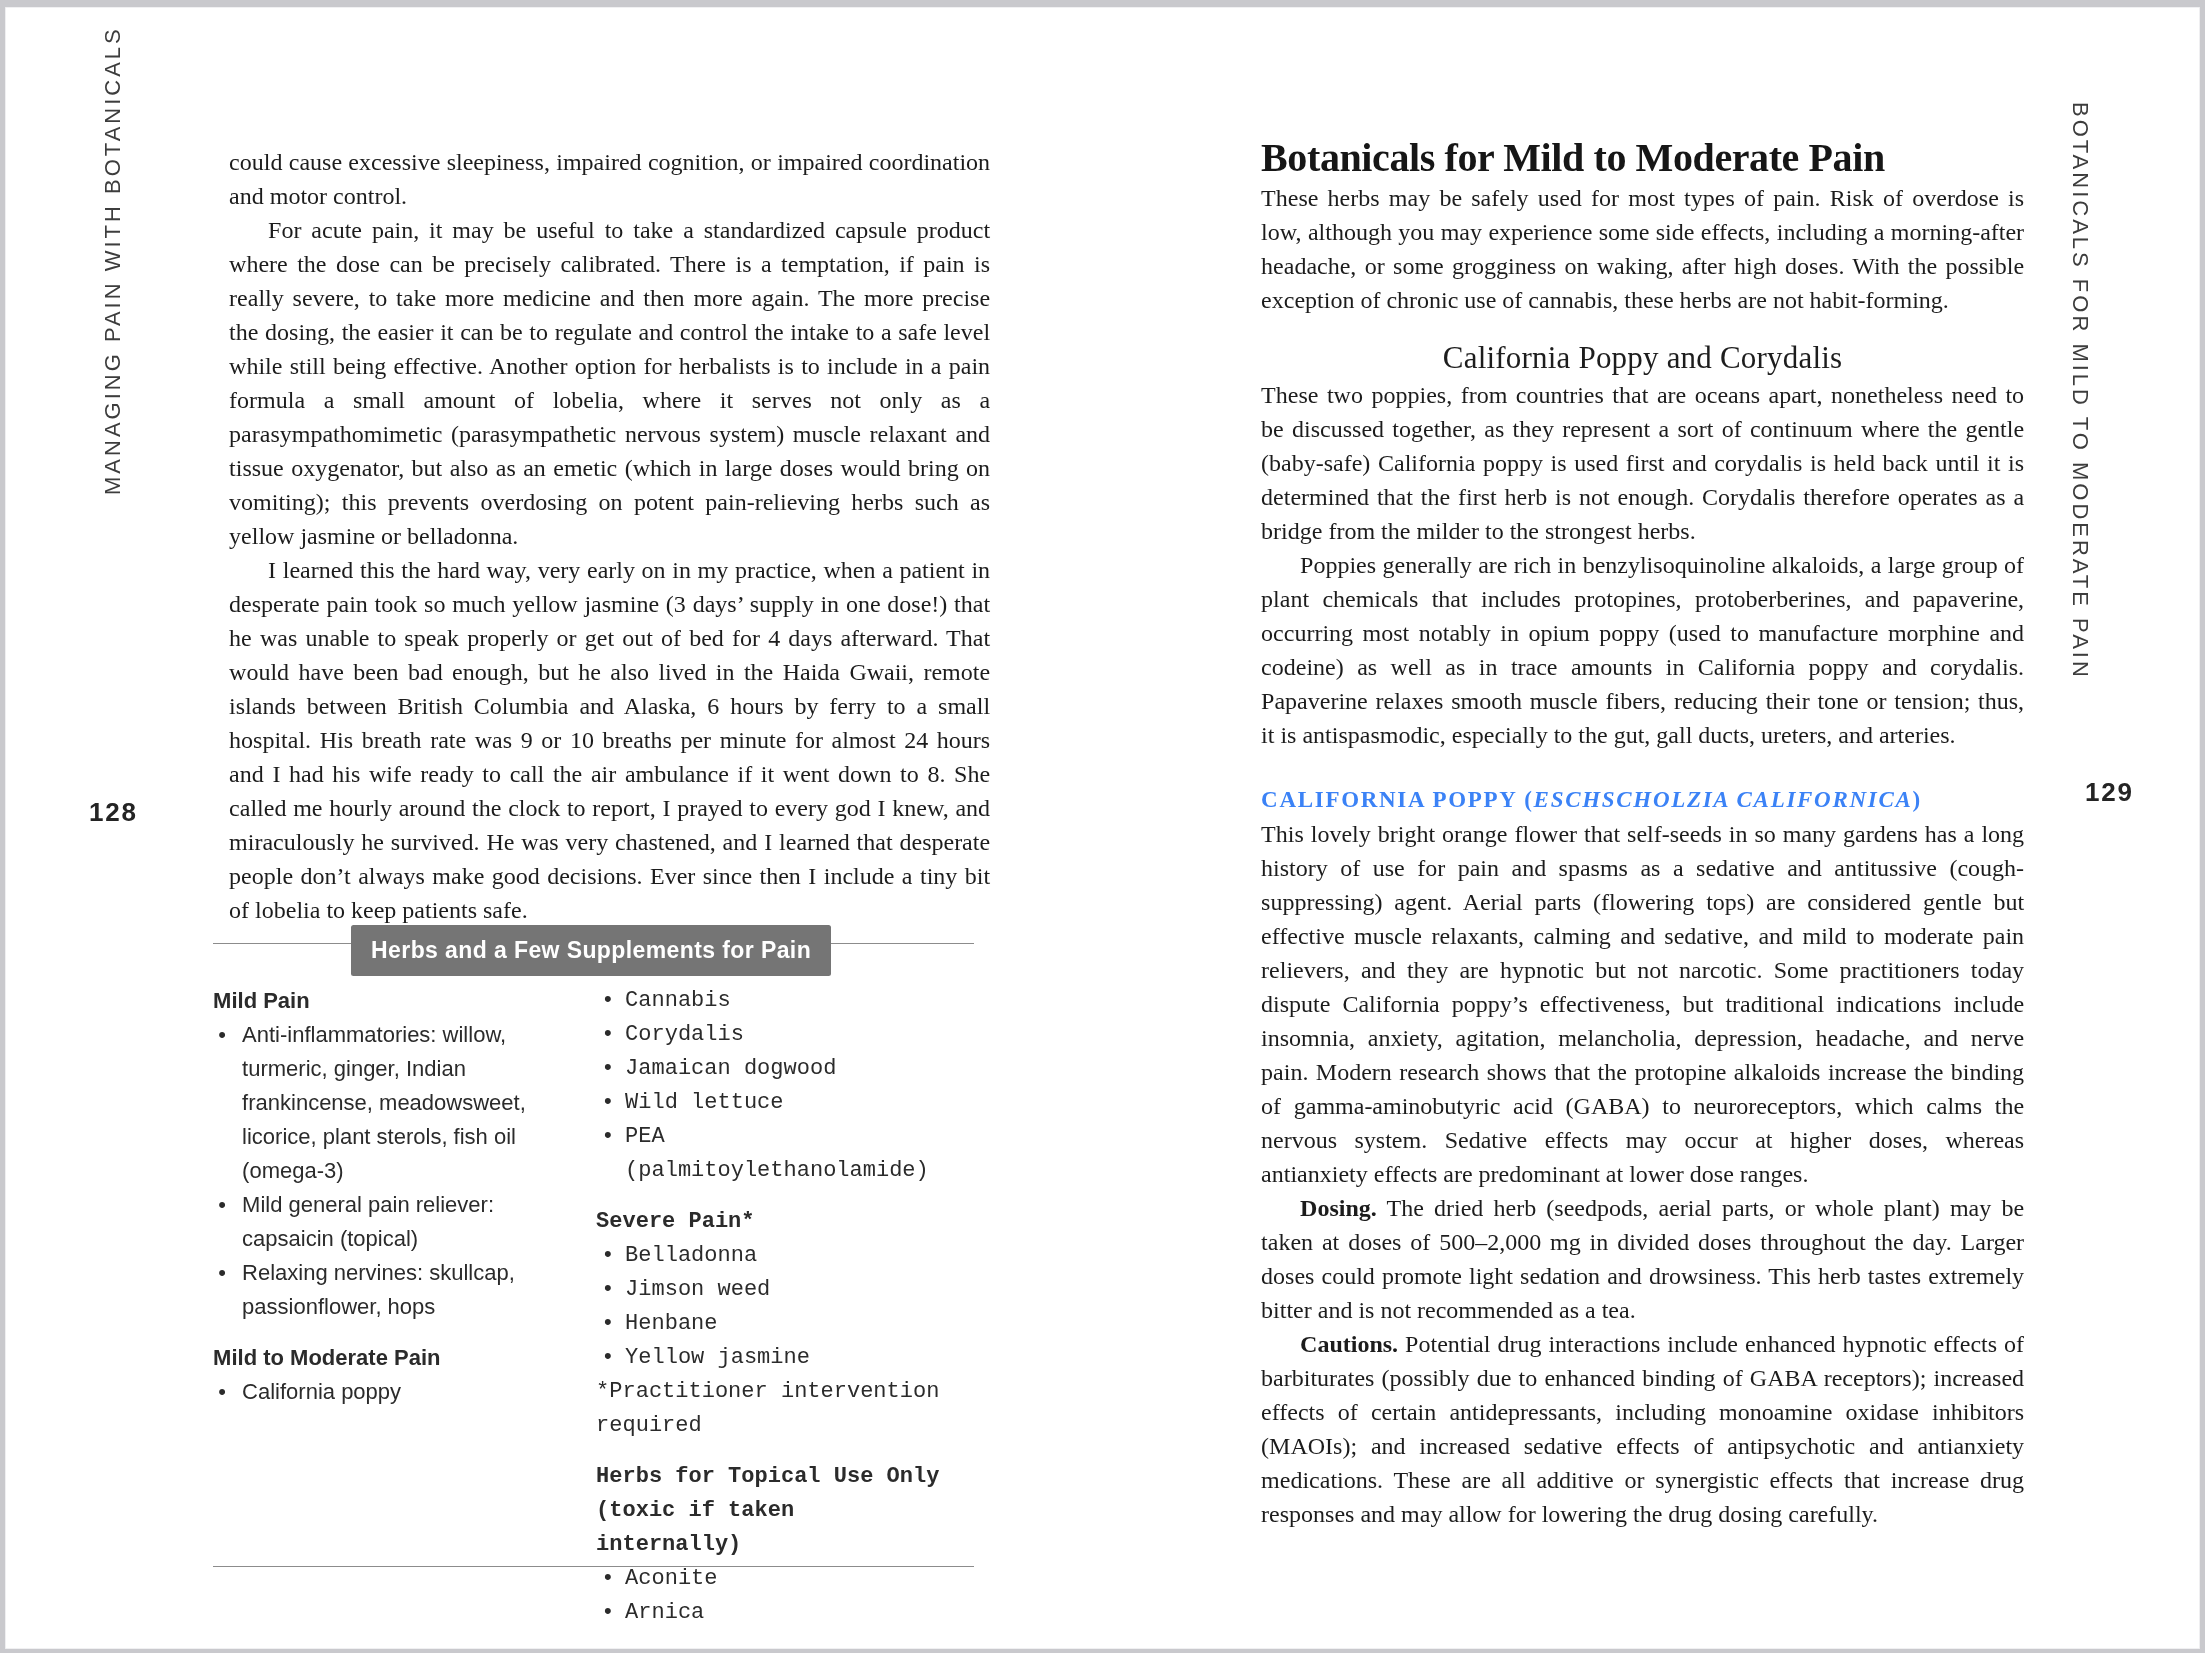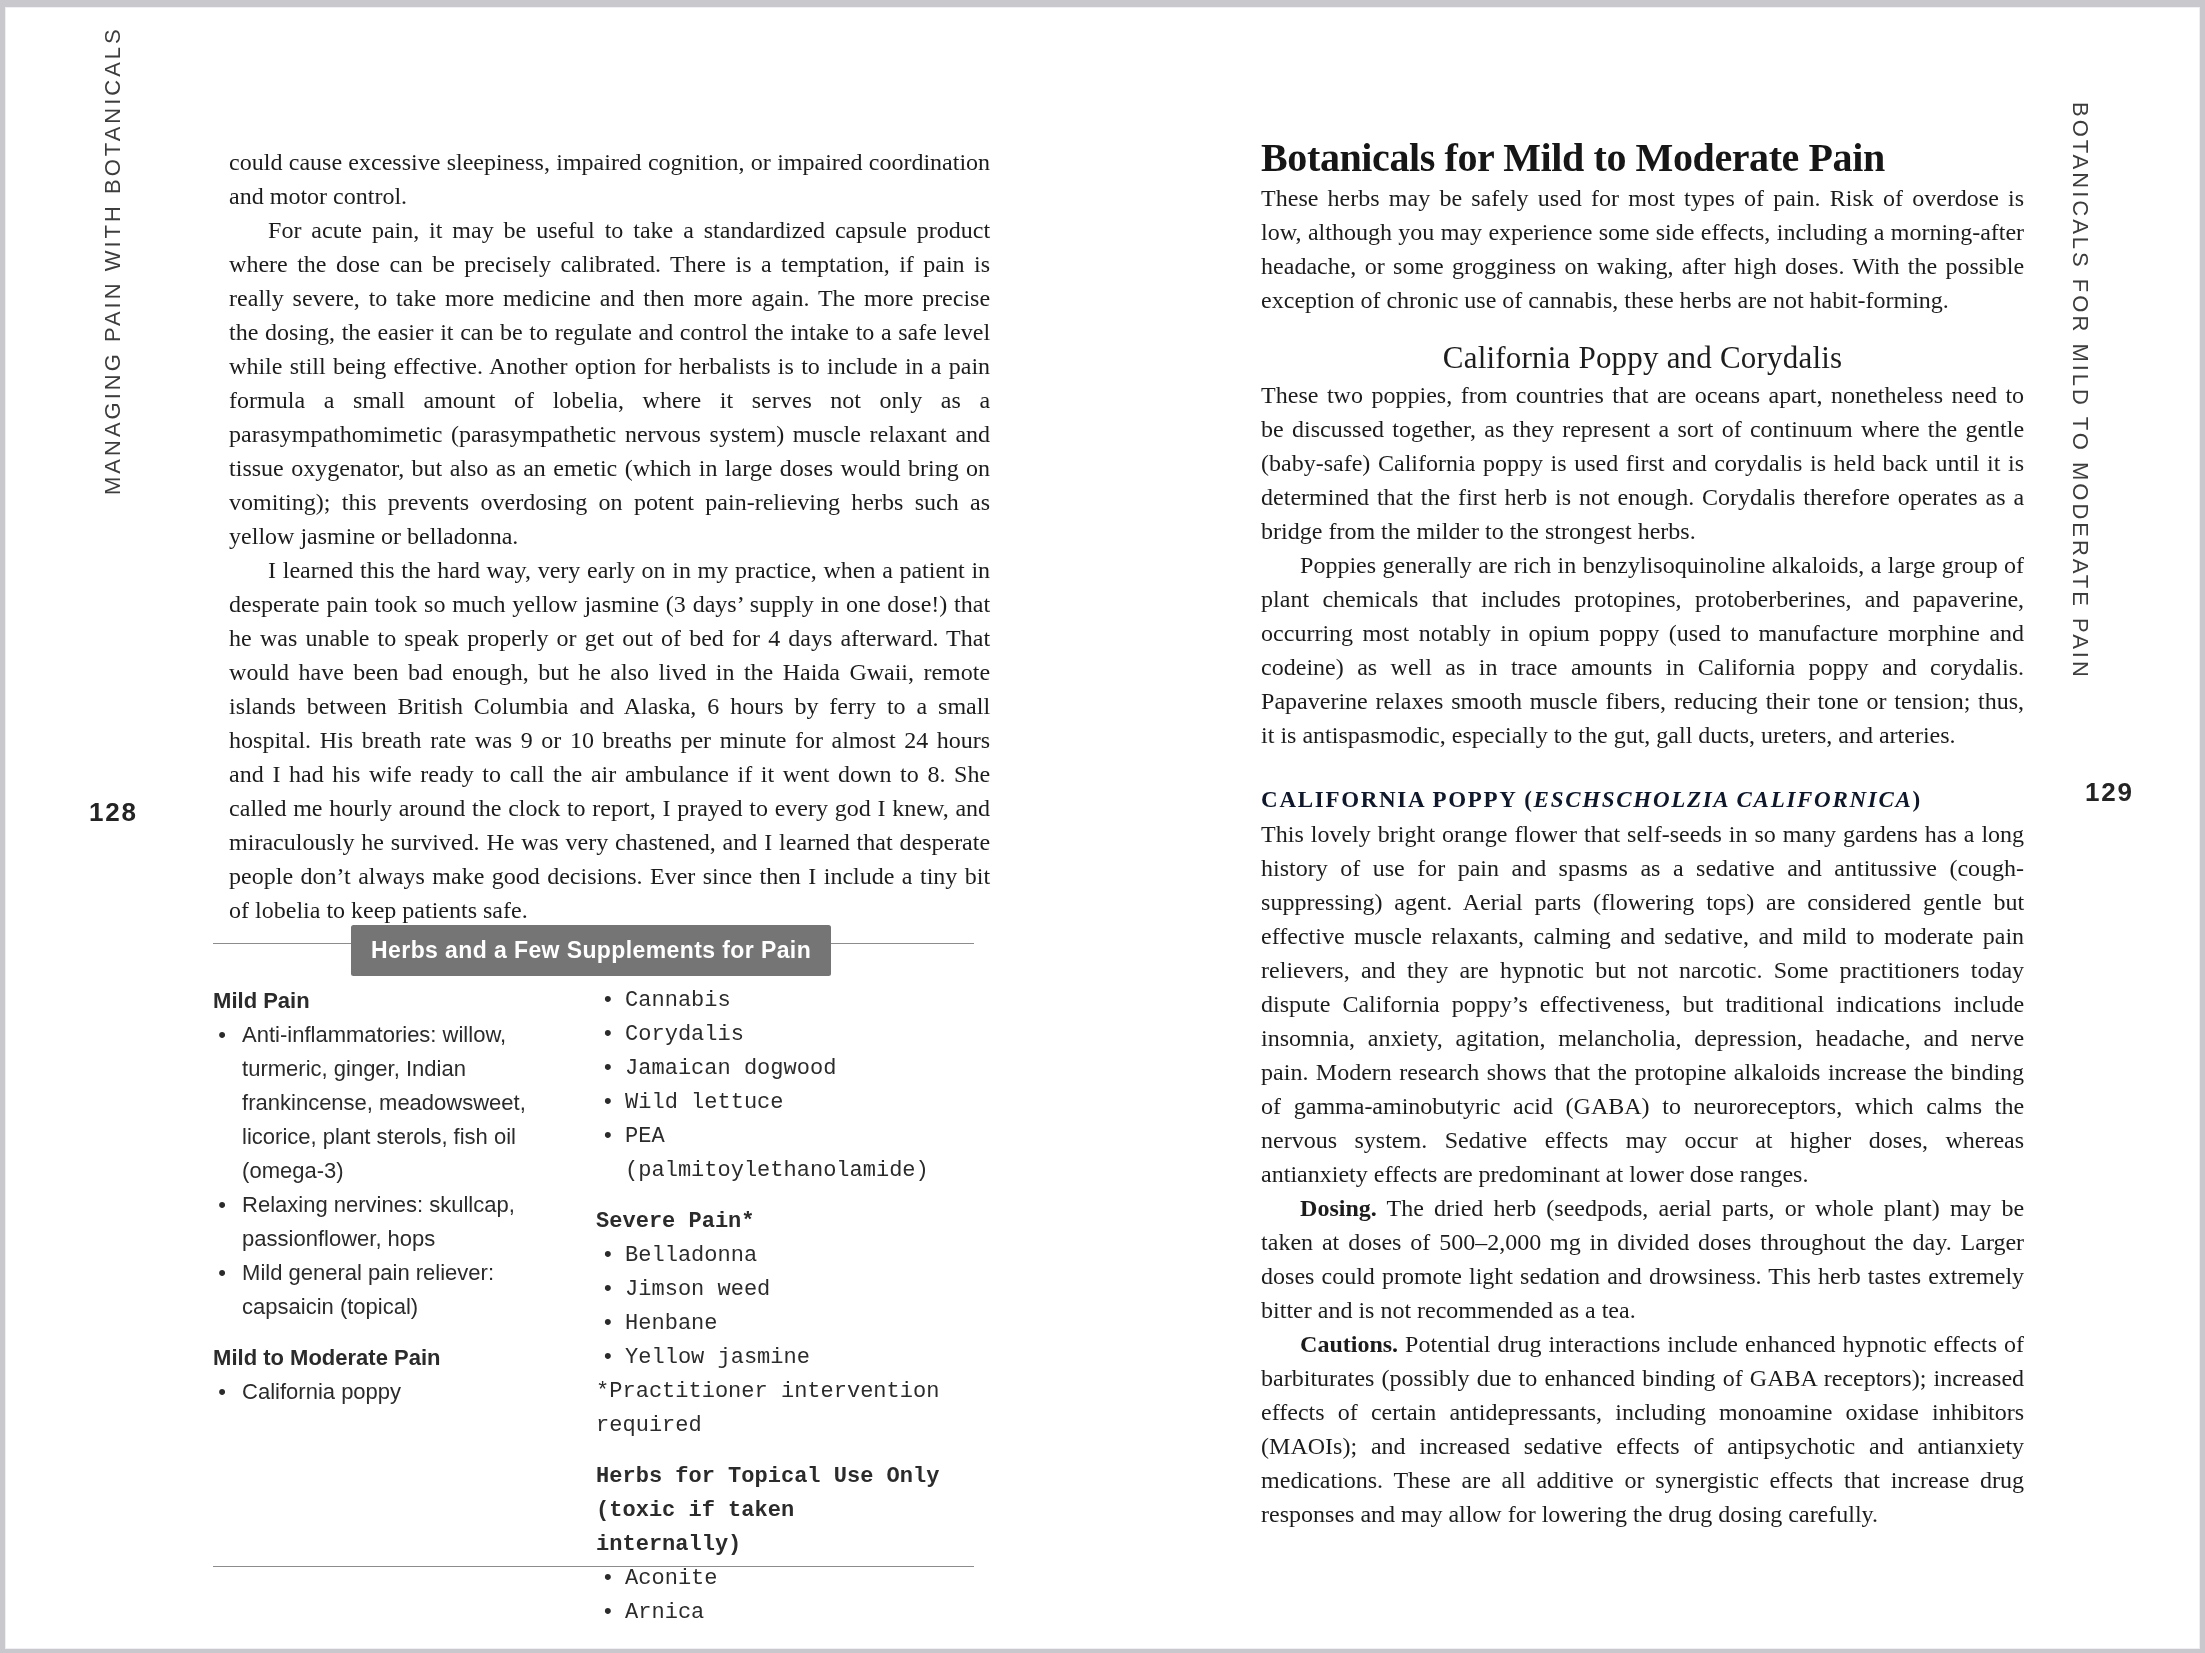--- a/index.html
+++ b/index.html
@@ -51,21 +51,21 @@
     font-size:40px;line-height:47px;font-weight:bold;color:#161616;
     margin:0;letter-spacing:-0.4px;text-align:left;
   }
   h2.section-heading{
     font-family:"Liberation Serif",serif;
     font-size:31px;line-height:41px;font-weight:normal;color:#1d1d1d;
     margin:20.4px 0 0 0;text-align:center;letter-spacing:0.2px;
   }
   h3.sub-heading{
     font-family:"Liberation Serif",serif;
-    font-size:23px;line-height:34px;font-weight:bold;color:#0f172a;
+    font-size:23px;line-height:34px;font-weight:bold;color:#3b82f6;
     margin:30.5px 0 0 0;letter-spacing:1.7px;text-align:left;
   }
   h3.sub-heading .latin{font-style:italic;}
   .lead-in{font-weight:bold;}
   
   .callout-rule{
     position:absolute;left:208px;top:936px;width:761px;
     border-top:1.7px solid #8c8c8c;height:0;
   }
   .callout-banner{
@@ -110,22 +110,22 @@
   </div>
 
   <div class="callout-rule"></div>
   <div class="callout-banner">
     <span>Herbs and a Few Supplements for Pain</span>
   </div>
 
   <div id="herb-col-left" class="herb-col">
       <div class="li h">Mild Pain</div>
       <div class="li b">Anti-inflammatories: willow, turmeric, ginger, Indian frankincense, meadowsweet, licorice, plant sterols, fish oil (omega-3)</div>
+      <div class="li b">Mild general pain reliever: capsaicin (topical)</div>
       <div class="li b">Relaxing nervines: skullcap, passionflower, hops</div>
-      <div class="li b">Mild general pain reliever: capsaicin (topical)</div>
       <div class="li h">Mild to Moderate Pain</div>
       <div class="li b">California poppy</div>
     </div>
   <div id="herb-col-right" class="herb-col">
       <div class="li b">Cannabis</div>
       <div class="li b">Corydalis</div>
       <div class="li b">Jamaican dogwood</div>
       <div class="li b">Wild lettuce</div>
       <div class="li b">PEA (palmitoylethanolamide)</div>
       <div class="li h">Severe Pain*</div>

